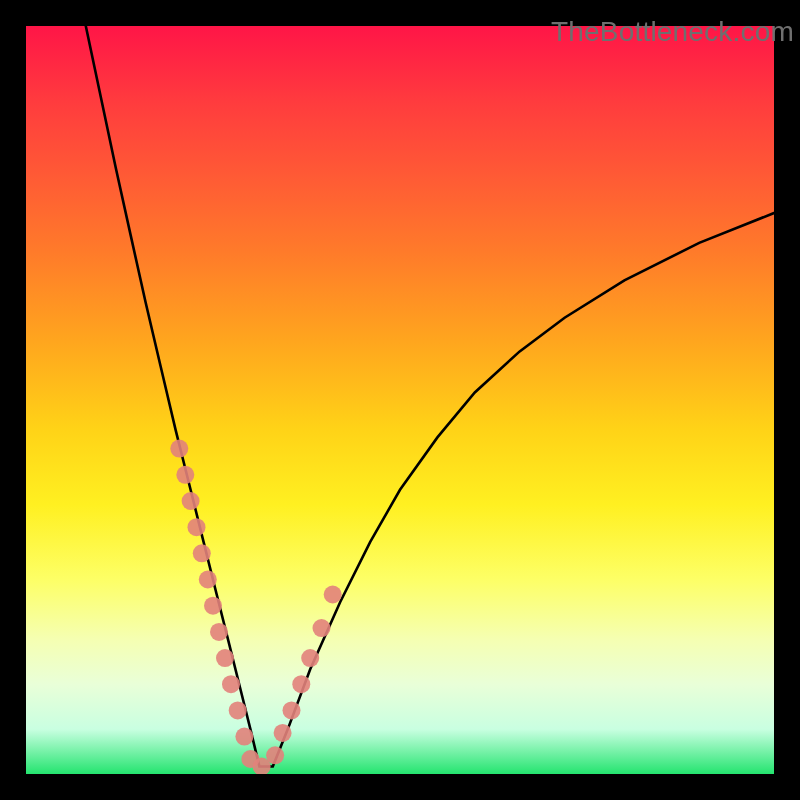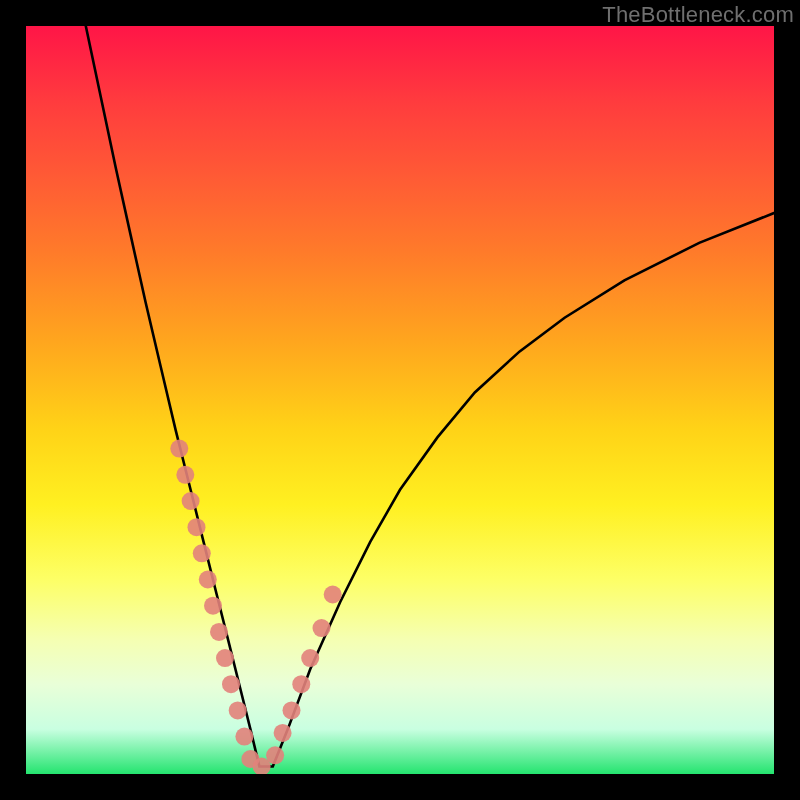--- a/index.html
+++ b/index.html
@@ -36,24 +36,24 @@
       #fff021 64%,
       #fdff66 74%,
       #f5ffb2 82%,
       #e9ffd8 88%,
       #c9ffe1 94%,
       #24e46f 100%
     );
   }
   .watermark {
     position: absolute;
-    top: 2px;
+    top: 16px;
     right: 6px;
     color: #6f6f6f;
-    font-size: 22px;
+    font-size: 28px;
     font-weight: 500;
     letter-spacing: 0.2px;
     z-index: 30;
     font-family: Arial, Helvetica, sans-serif;
   }
   svg.curve {
     position: absolute;
     top: 0;
     left: 0;
     width: 748px;

